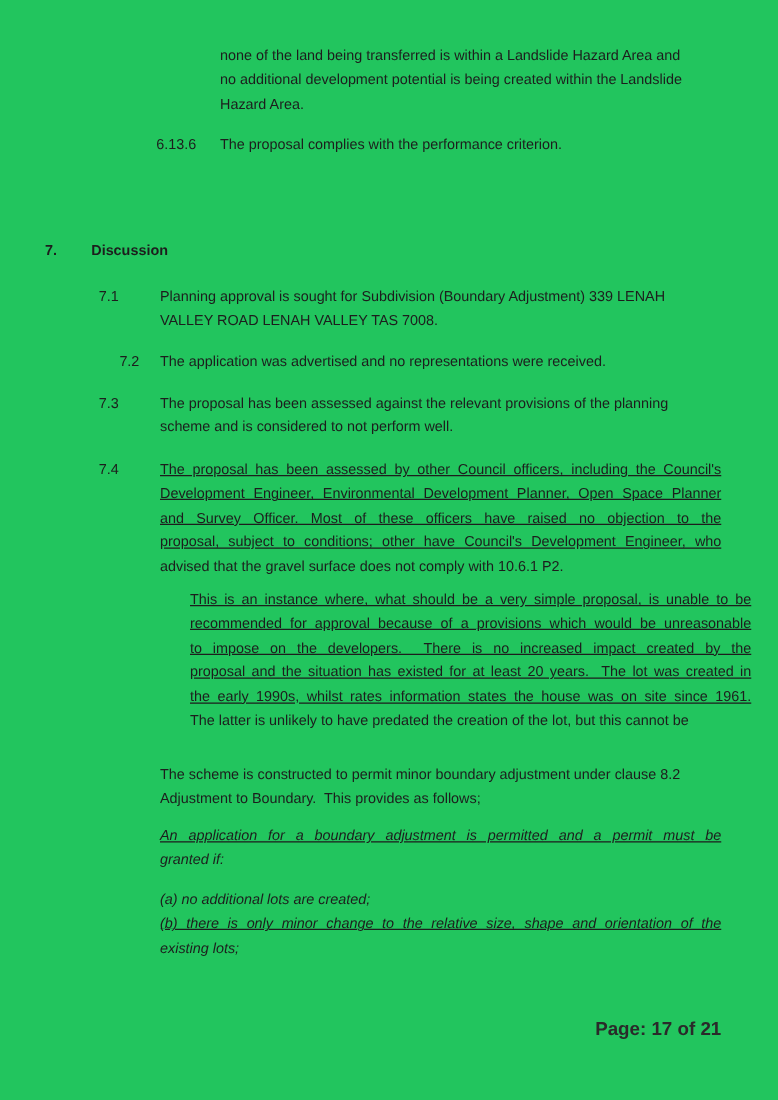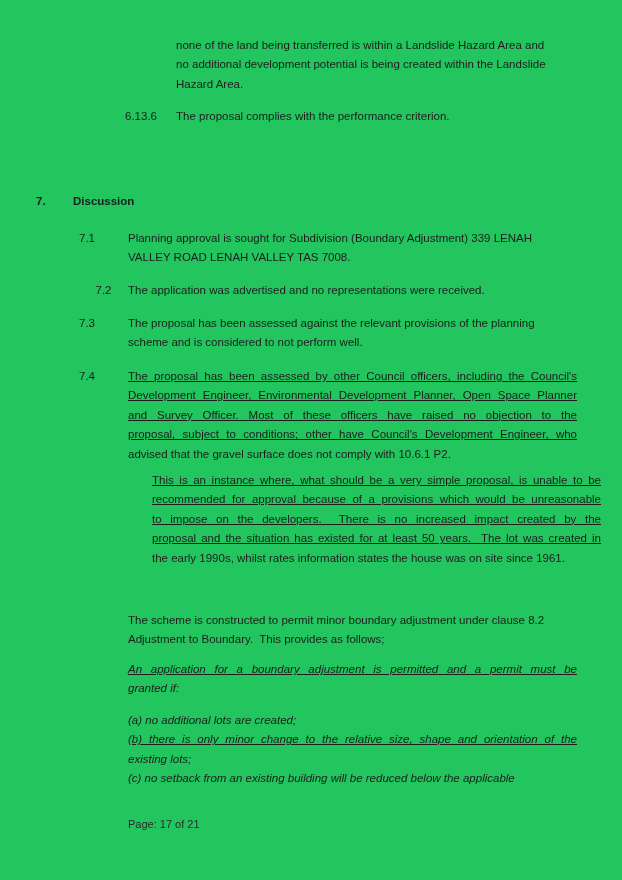--- a/index.html
+++ b/index.html
@@ -17,23 +17,25 @@
   .item{display:flex;align-items:flex-start;}
   .num{flex:none;}
   .txt{flex:1 1 auto;min-width:0;}
   .line{white-space:pre;}
   
   .j .line:not(:last-child){text-align:justify;text-align-last:justify;text-decoration:underline;}
   .heading{font-weight:bold;}
   .italic{font-style:italic;}
   .footer{
     position:absolute;
-    font-size:11px;
+    text-align:right;
+    font-size:15px;
     line-height:14px;
     color:#2a2a2a;
+    font-weight:bold;
   }
 </style>
 </head>
 <body>
 
 <div class="doc-page">
 
   <div class="block" style="left:176px;top:36px;width:404px;">
       <div class="line">none of the land being transferred is within a Landslide Hazard Area and</div>
       <div class="line">no additional development potential is being created within the Landslide</div>
@@ -83,42 +85,40 @@
         <div class="line">and Survey Officer. Most of these officers have raised no objection to the</div>
         <div class="line">proposal, subject to conditions; other have Council's Development Engineer, who</div>
         <div class="line">advised that the gravel surface does not comply with 10.6.1 P2.</div>
       </div>
   </div>
 
   <div class="block j" style="left:128px;top:471px;width:449px;margin-left:24px;">
       <div class="line">This is an instance where, what should be a very simple proposal, is unable to be</div>
       <div class="line">recommended for approval because of a provisions which would be unreasonable</div>
       <div class="line">to impose on the developers.  There is no increased impact created by the</div>
-      <div class="line">proposal and the situation has existed for at least 50 years.  The lot was created in</div>
+      <div class="line">proposal and the situation has existed for at least 20 years.  The lot was created in</div>
       <div class="line">the early 1990s, whilst rates information states the house was on site since 1961.</div>
+      <div class="line">The latter is unlikely to have predated the creation of the lot, but this cannot be</div>
     </div>
 
   <div class="block" style="left:128px;top:611px;width:449px;">
       <div class="line">The scheme is constructed to permit minor boundary adjustment under clause 8.2</div>
       <div class="line">Adjustment to Boundary.  This provides as follows;</div>
     </div>
 
   <div class="block italic j" style="left:128px;top:660px;width:449px;">
       <div class="line">An application for a boundary adjustment is permitted and a permit must be</div>
       <div class="line">granted if:</div>
     </div>
 
   <div class="block italic" style="left:128px;top:711px;width:449px;">
     <div>
         <div class="line">(a) no additional lots are created;</div>
       </div>
     <div class="j">
         <div class="line">(b) there is only minor change to the relative size, shape and orientation of the</div>
         <div class="line">existing lots;</div>
       </div>
-    <div>
-        <div class="line">(c) no setback from an existing building will be reduced below the applicable</div>
-      </div>
   </div>
 
   <div class="footer" style="left:128px;top:817px;width:449px;">Page: 17 of 21</div>
 
 </div>
 
 </body></html>

